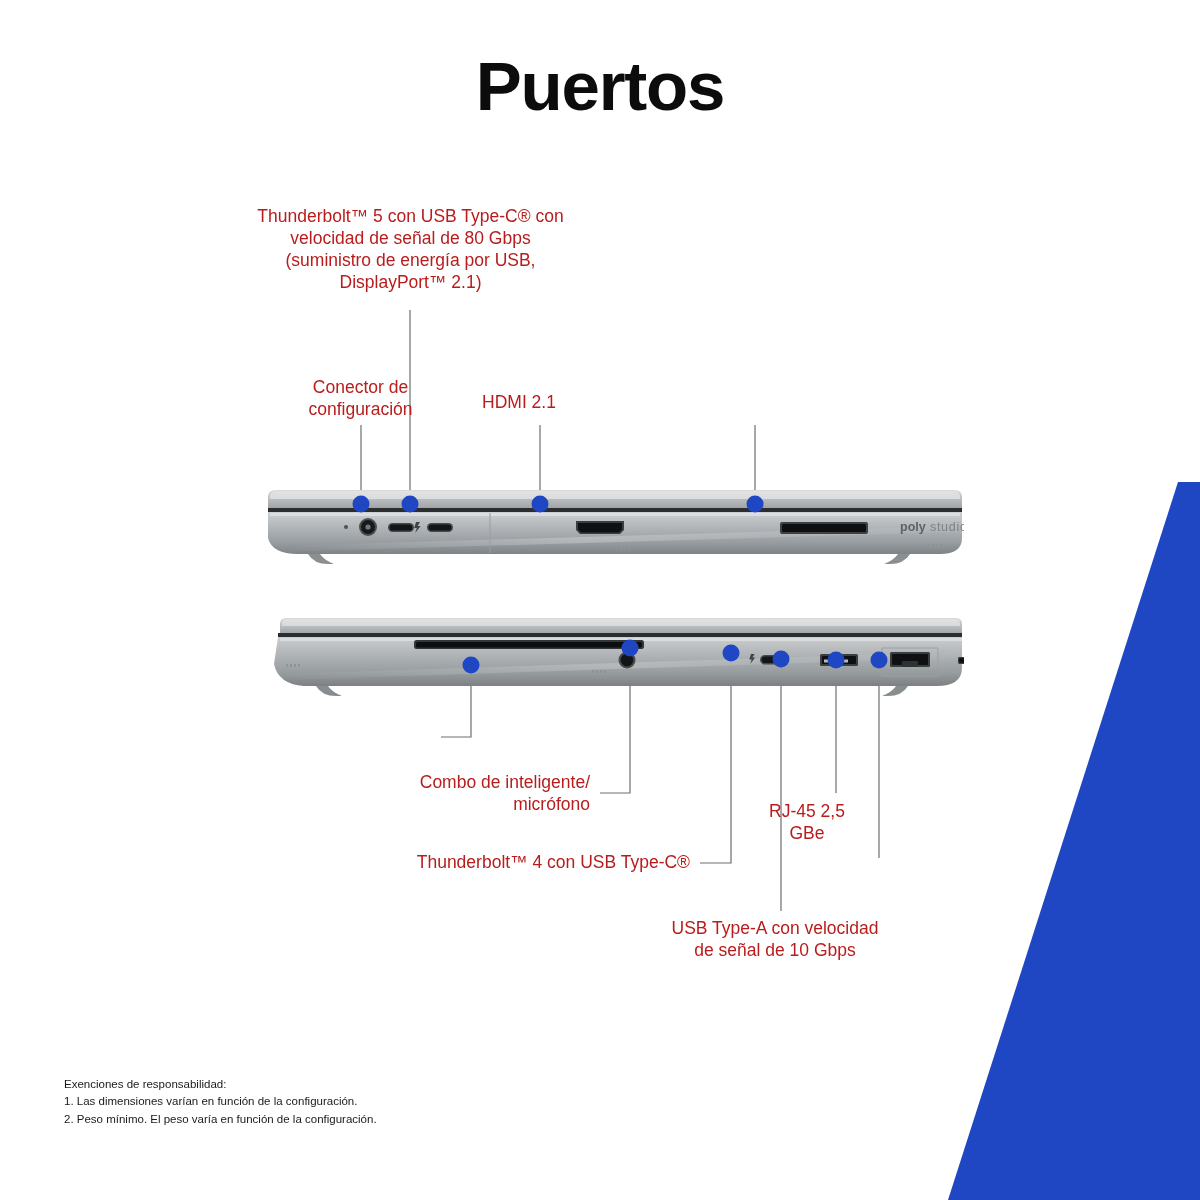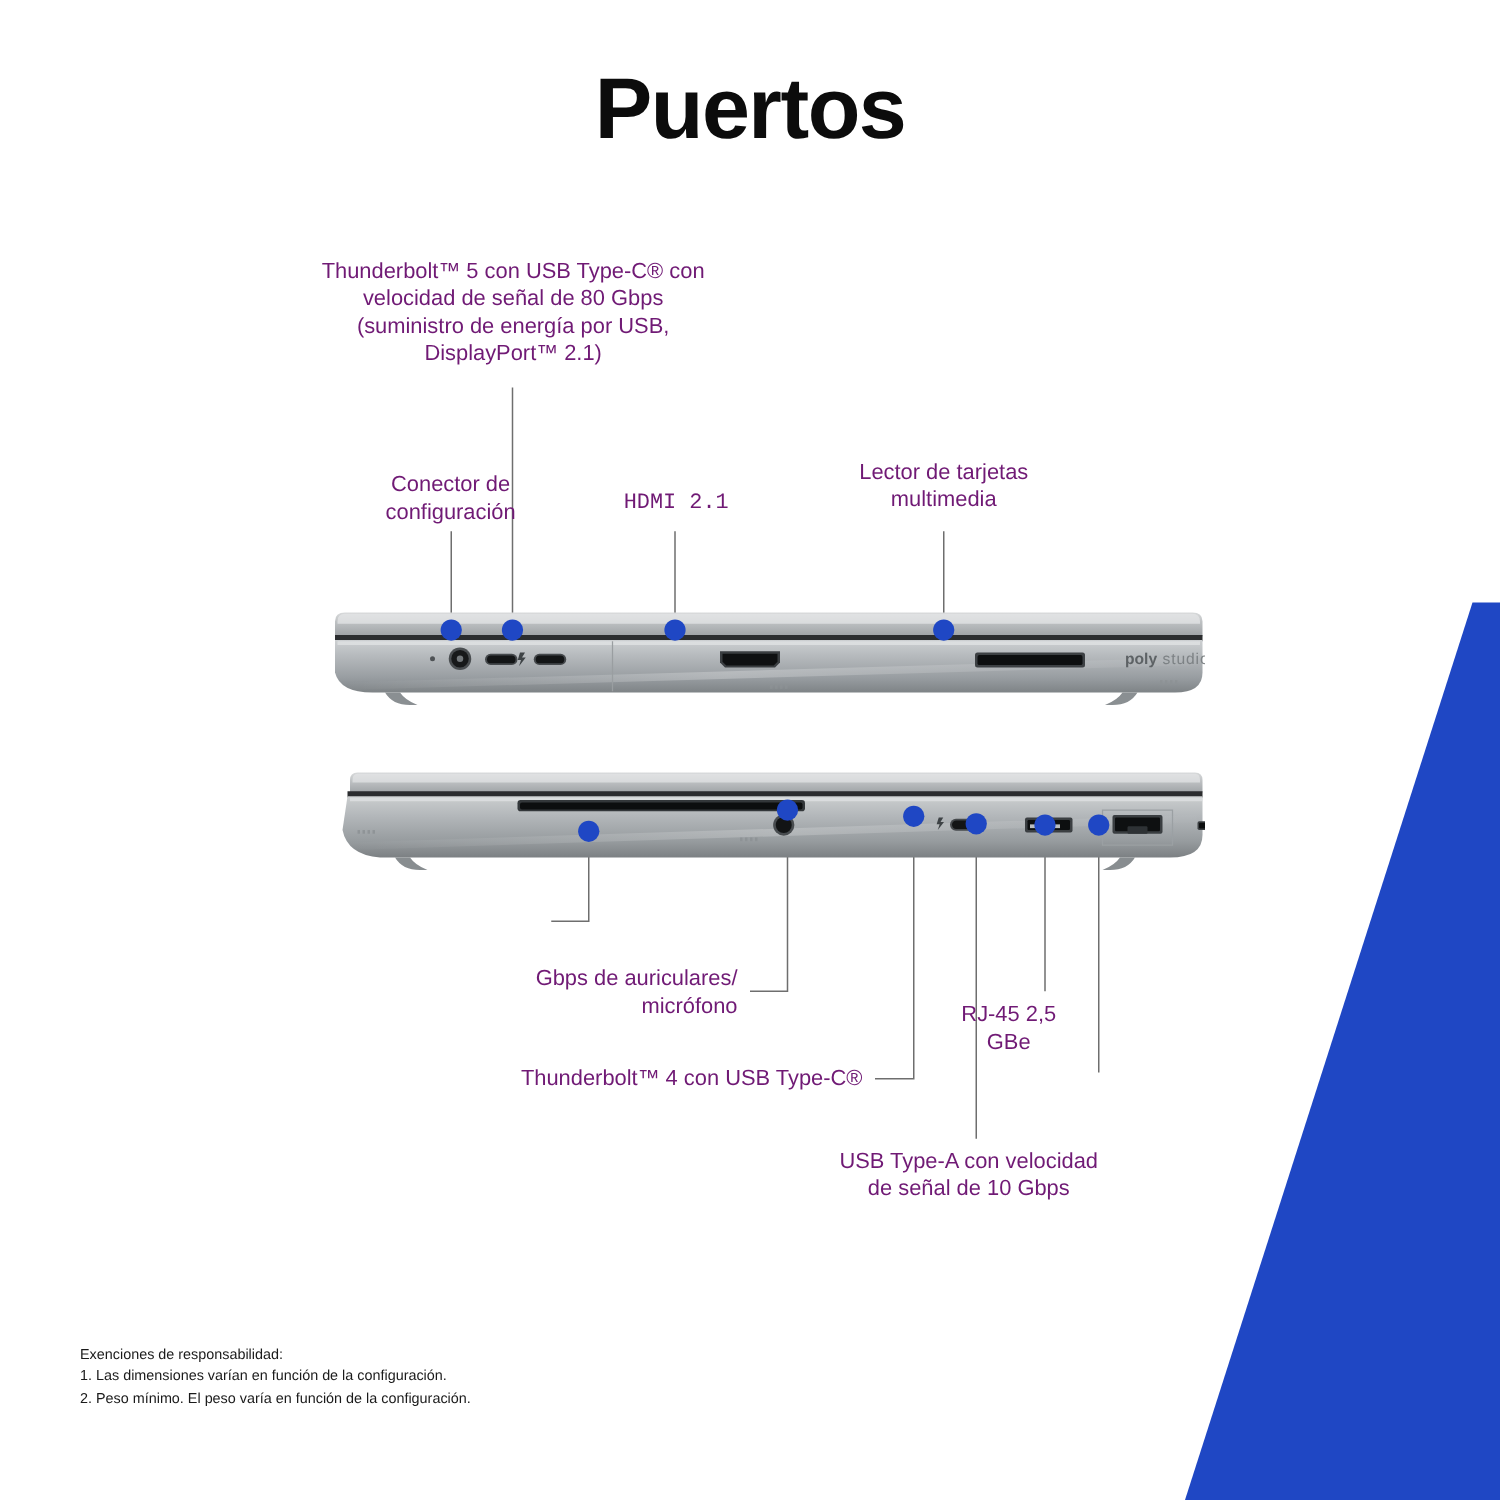--- a/index.html
+++ b/index.html
@@ -17,21 +17,21 @@
 
   
   .page-title{
     position:absolute;left:0;top:52px;width:1200px;text-align:center;
     font-size:69px;font-weight:700;letter-spacing:-1.2px;line-height:1;
     color:#0c0c0c;
   }
 
   
   .label{
-    position:absolute;font-size:17.5px;line-height:1.25;color:#701a75;
+    position:absolute;font-size:17.5px;line-height:1.25;color:#b91c1c;
     white-space:pre-line;
   }
   .label.ctr{text-align:center;}
   .label.rgt{text-align:right;}
 
   
   .leaders{position:absolute;left:0;top:0;width:1200px;height:1200px;pointer-events:none;}
 
   
   .laptop{position:absolute;}
@@ -71,27 +71,25 @@
   </svg>
 
   <div class="label ctr" style="left:228px;top:206px;width:365px;">Thunderbolt™ 5 con USB Type-C® con
 velocidad de señal de 80 Gbps
 (suministro de energía por USB,
 DisplayPort™ 2.1)</div>
 
   <div class="label ctr" style="left:248px;top:377px;width:225px;">Conector de
 configuración</div>
 
-  <div class="label ctr" style="left:446px;top:392px;width:190px;font-family:Liberation Mono, monospace;">HDMI 2.1</div>
-
-  <div class="label ctr" style="left:645px;top:367px;width:220px;">Lector de tarjetas
-multimedia</div>
-
-
-  <div class="label rgt" style="left:300px;top:772px;width:290px;">Gbps de auriculares/
+  <div class="label ctr" style="left:424px;top:392px;width:190px;">HDMI 2.1</div>
+
+
+
+  <div class="label rgt" style="left:300px;top:772px;width:290px;">Combo de inteligente/
 micrófono</div>
 
   <div class="label rgt" style="left:300px;top:852px;width:390px;">Thunderbolt™ 4 con USB Type-C®</div>
 
   <div class="label ctr" style="left:630px;top:918px;width:290px;">USB Type-A con velocidad
 de señal de 10 Gbps</div>
 
   <div class="label ctr" style="left:747px;top:801px;width:120px;">RJ-45 2,5
 GBe</div>
 

